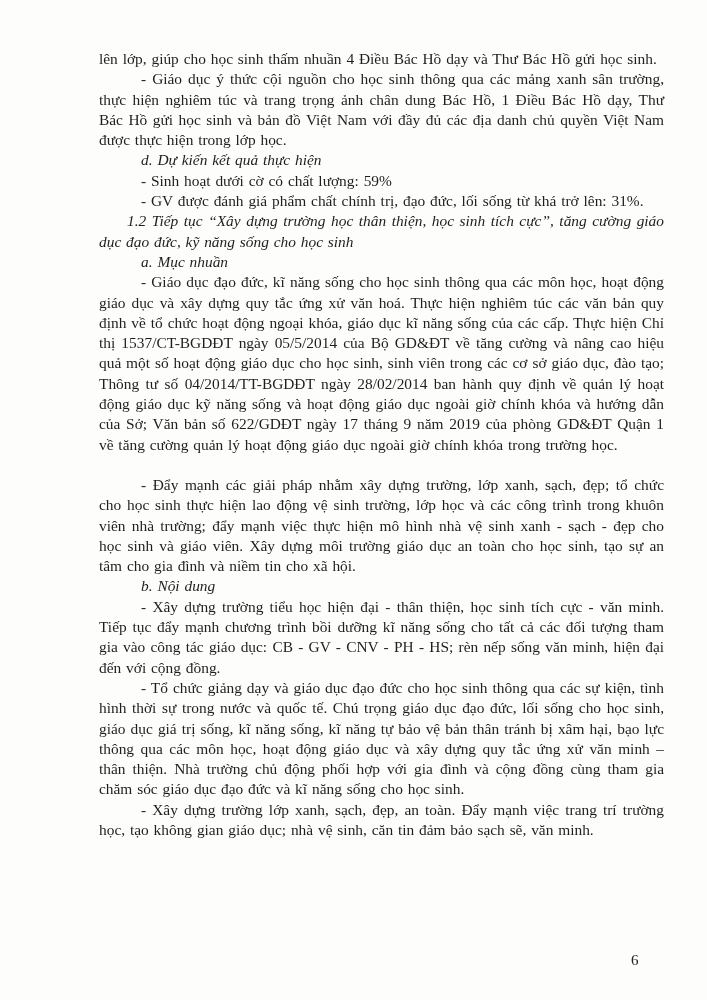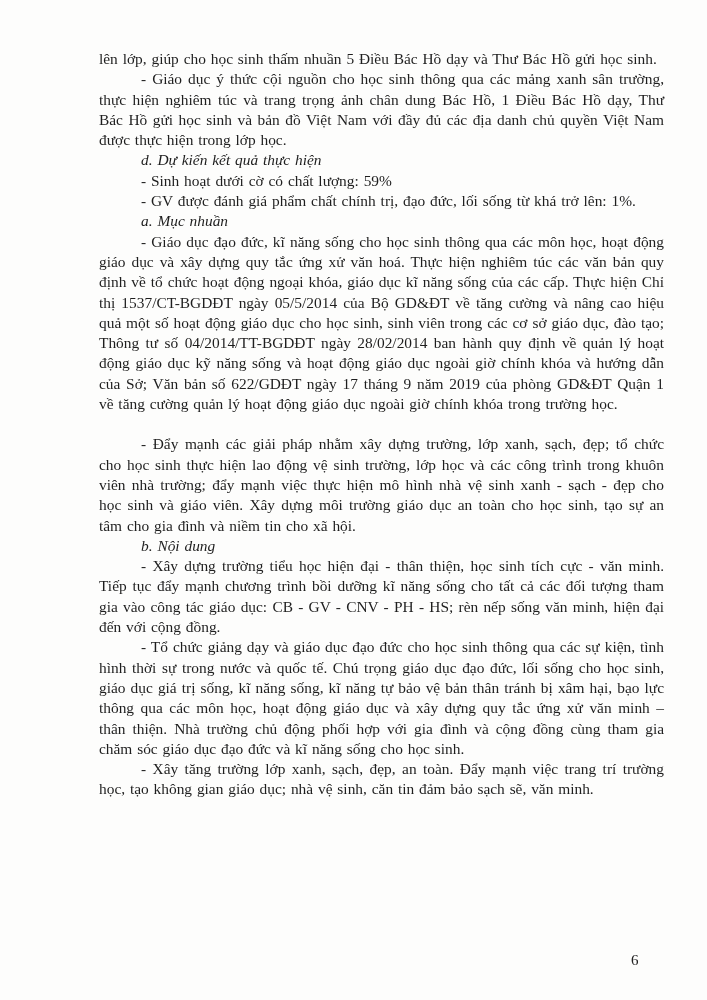--- a/index.html
+++ b/index.html
@@ -44,27 +44,28 @@
     font-size: 15px;
     line-height: 20px;
     color: #222222;
   }
 </style>
 </head>
 <body>
 
 <div class="page">
   <div class="content" id="content">
-      <p class="body indent-none">lên lớp, giúp cho học sinh thấm nhuần 5 Điều Bác Hồ dạy và Thư Bác Hồ gửi học sinh.</p>
+      <p class="body indent-none">lên lớp, giúp cho học sinh thấm nhuần 4 Điều Bác Hồ dạy và Thư Bác Hồ gửi học sinh.</p>
       <p class="body indent-first">- Giáo dục ý thức cội nguồn cho học sinh thông qua các mảng xanh sân trường, thực hiện nghiêm túc và trang trọng ảnh chân dung Bác Hồ, 1 Điều Bác Hồ dạy, Thư Bác Hồ gửi học sinh và bản đồ Việt Nam với đầy đủ các địa danh chủ quyền Việt Nam được thực hiện trong lớp học.</p>
       <p class="heading indent-first">d. Dự kiến kết quả thực hiện</p>
       <p class="body indent-first">- Sinh hoạt dưới cờ có chất lượng: 59%</p>
-      <p class="body indent-first">- GV được đánh giá phẩm chất chính trị, đạo đức, lối sống từ khá trở lên: 1%.</p>
+      <p class="body indent-first">- GV được đánh giá phẩm chất chính trị, đạo đức, lối sống từ khá trở lên: 31%.</p>
+      <p class="heading indent-section">1.2 Tiếp tục “Xây dựng trường học thân thiện, học sinh tích cực”, tăng cường giáo dục đạo đức, kỹ năng sống cho học sinh</p>
       <p class="heading indent-first">a. Mục nhuần</p>
       <p class="body indent-first">- Giáo dục đạo đức, kĩ năng sống cho học sinh thông qua các môn học, hoạt động giáo dục và xây dựng quy tắc ứng xử văn hoá. Thực hiện nghiêm túc các văn bản quy định về tổ chức hoạt động ngoại khóa, giáo dục kĩ năng sống của các cấp. Thực hiện Chỉ thị 1537/CT-BGDĐT ngày 05/5/2014 của Bộ GD&amp;ĐT về tăng cường và nâng cao hiệu quả một số hoạt động giáo dục cho học sinh, sinh viên trong các cơ sở giáo dục, đào tạo; Thông tư số 04/2014/TT-BGDĐT ngày 28/02/2014 ban hành quy định về quản lý hoạt động giáo dục kỹ năng sống và hoạt động giáo dục ngoài giờ chính khóa và hướng dẫn của Sở; Văn bản số 622/GDĐT ngày 17 tháng 9 năm 2019 của phòng GD&amp;ĐT Quận 1 về tăng cường quản lý hoạt động giáo dục ngoài giờ chính khóa trong trường học.</p>
       <p class="body indent-first gap-before">- Đẩy mạnh các giải pháp nhằm xây dựng trường, lớp xanh, sạch, đẹp; tổ chức cho học sinh thực hiện lao động vệ sinh trường, lớp học và các công trình trong khuôn viên nhà trường; đẩy mạnh việc thực hiện mô hình nhà vệ sinh xanh - sạch - đẹp cho học sinh và giáo viên. Xây dựng môi trường giáo dục an toàn cho học sinh, tạo sự an tâm cho gia đình và niềm tin cho xã hội.</p>
       <p class="heading indent-first">b. Nội dung</p>
       <p class="body indent-first">- Xây dựng trường tiểu học hiện đại - thân thiện, học sinh tích cực - văn minh. Tiếp tục đẩy mạnh chương trình bồi dưỡng kĩ năng sống cho tất cả các đối tượng tham gia vào công tác giáo dục: CB - GV - CNV - PH - HS; rèn nếp sống văn minh, hiện đại đến với cộng đồng.</p>
       <p class="body indent-first">- Tổ chức giảng dạy và giáo dục đạo đức cho học sinh thông qua các sự kiện, tình hình thời sự trong nước và quốc tế. Chú trọng giáo dục đạo đức, lối sống cho học sinh, giáo dục giá trị sống, kĩ năng sống, kĩ năng tự bảo vệ bản thân tránh bị xâm hại, bạo lực thông qua các môn học, hoạt động giáo dục và xây dựng quy tắc ứng xử văn minh – thân thiện. Nhà trường chủ động phối hợp với gia đình và cộng đồng cùng tham gia chăm sóc giáo dục đạo đức và kĩ năng sống cho học sinh.</p>
-      <p class="body indent-first">- Xây tăng trường lớp xanh, sạch, đẹp, an toàn. Đẩy mạnh việc trang trí trường học, tạo không gian giáo dục; nhà vệ sinh, căn tin đảm bảo sạch sẽ, văn minh.</p>
+      <p class="body indent-first">- Xây dựng trường lớp xanh, sạch, đẹp, an toàn. Đẩy mạnh việc trang trí trường học, tạo không gian giáo dục; nhà vệ sinh, căn tin đảm bảo sạch sẽ, văn minh.</p>
     </div>
   <div class="page-number">6</div>
 </div>
 
 </body></html>

